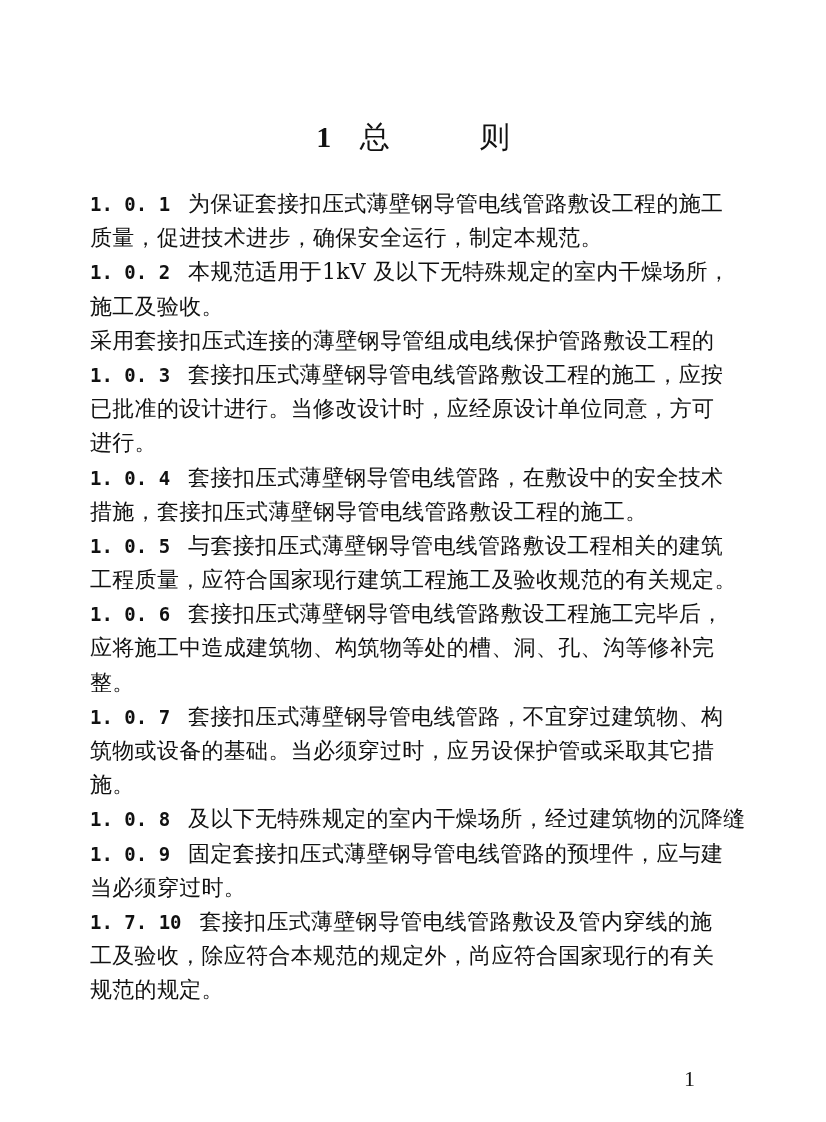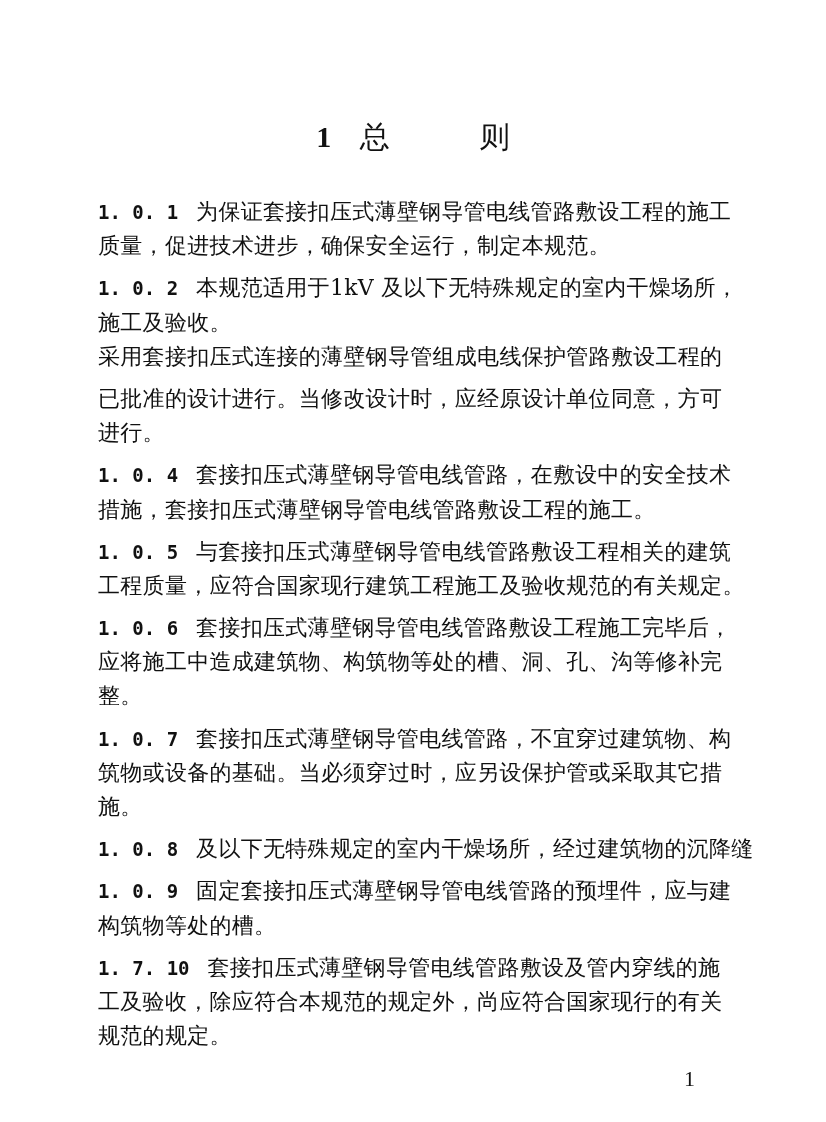--- a/index.html
+++ b/index.html
@@ -36,21 +36,21 @@
       font-weight: bold;
       font-family: "Liberation Serif", "DejaVu Serif", serif;
     }
     .body {
       position: absolute;
       left: 90px;
       top: 187px;
       width: 640px;
     }
     .clause {
-      margin: 8px;
+      margin: 0;
     }
     .line {
       display: block;
       height: 34.2px;
       line-height: 34.2px;
       font-size: 22px;
       white-space: nowrap;
       letter-spacing: 0.3px;
     }
     .clause-num {
@@ -82,20 +82,21 @@
       <span class="line">质量，促进技术进步，确保安全运行，制定本规范。</span>
     </div>
 
     <div class="clause">
       <span class="line"><span class="clause-num">1. 0. 2</span><span>本规范适用于1kV 及以下无特殊规定的室内干燥场所，</span></span>
       <span class="line">施工及验收。</span>
       <span class="line">采用套接扣压式连接的薄壁钢导管组成电线保护管路敷设工程的</span>
     </div>
 
     <div class="clause">
+      <span class="line"><span class="clause-num">1. 0. 3</span><span>套接扣压式薄壁钢导管电线管路敷设工程的施工，应按</span></span>
       <span class="line">已批准的设计进行。当修改设计时，应经原设计单位同意，方可</span>
       <span class="line">进行。</span>
     </div>
 
     <div class="clause">
       <span class="line"><span class="clause-num">1. 0. 4</span><span>套接扣压式薄壁钢导管电线管路，在敷设中的安全技术</span></span>
       <span class="line">措施，套接扣压式薄壁钢导管电线管路敷设工程的施工。</span>
     </div>
 
     <div class="clause">
@@ -114,21 +115,21 @@
       <span class="line">筑物或设备的基础。当必须穿过时，应另设保护管或采取其它措</span>
       <span class="line">施。</span>
     </div>
 
     <div class="clause">
       <span class="line"><span class="clause-num">1. 0. 8</span><span>及以下无特殊规定的室内干燥场所，经过建筑物的沉降缝</span></span>
     </div>
 
     <div class="clause">
       <span class="line"><span class="clause-num">1. 0. 9</span><span>固定套接扣压式薄壁钢导管电线管路的预埋件，应与建</span></span>
-      <span class="line">构筑物等处的槽。</span>
+      <span class="line">当必须穿过时。</span>
     </div>
 
     <div class="clause">
       <span class="line"><span class="clause-num">1. 7. 10</span><span>套接扣压式薄壁钢导管电线管路敷设及管内穿线的施</span></span>
       <span class="line">工及验收，除应符合本规范的规定外，尚应符合国家现行的有关</span>
       <span class="line">规范的规定。</span>
     </div>
 
   </div>
 

